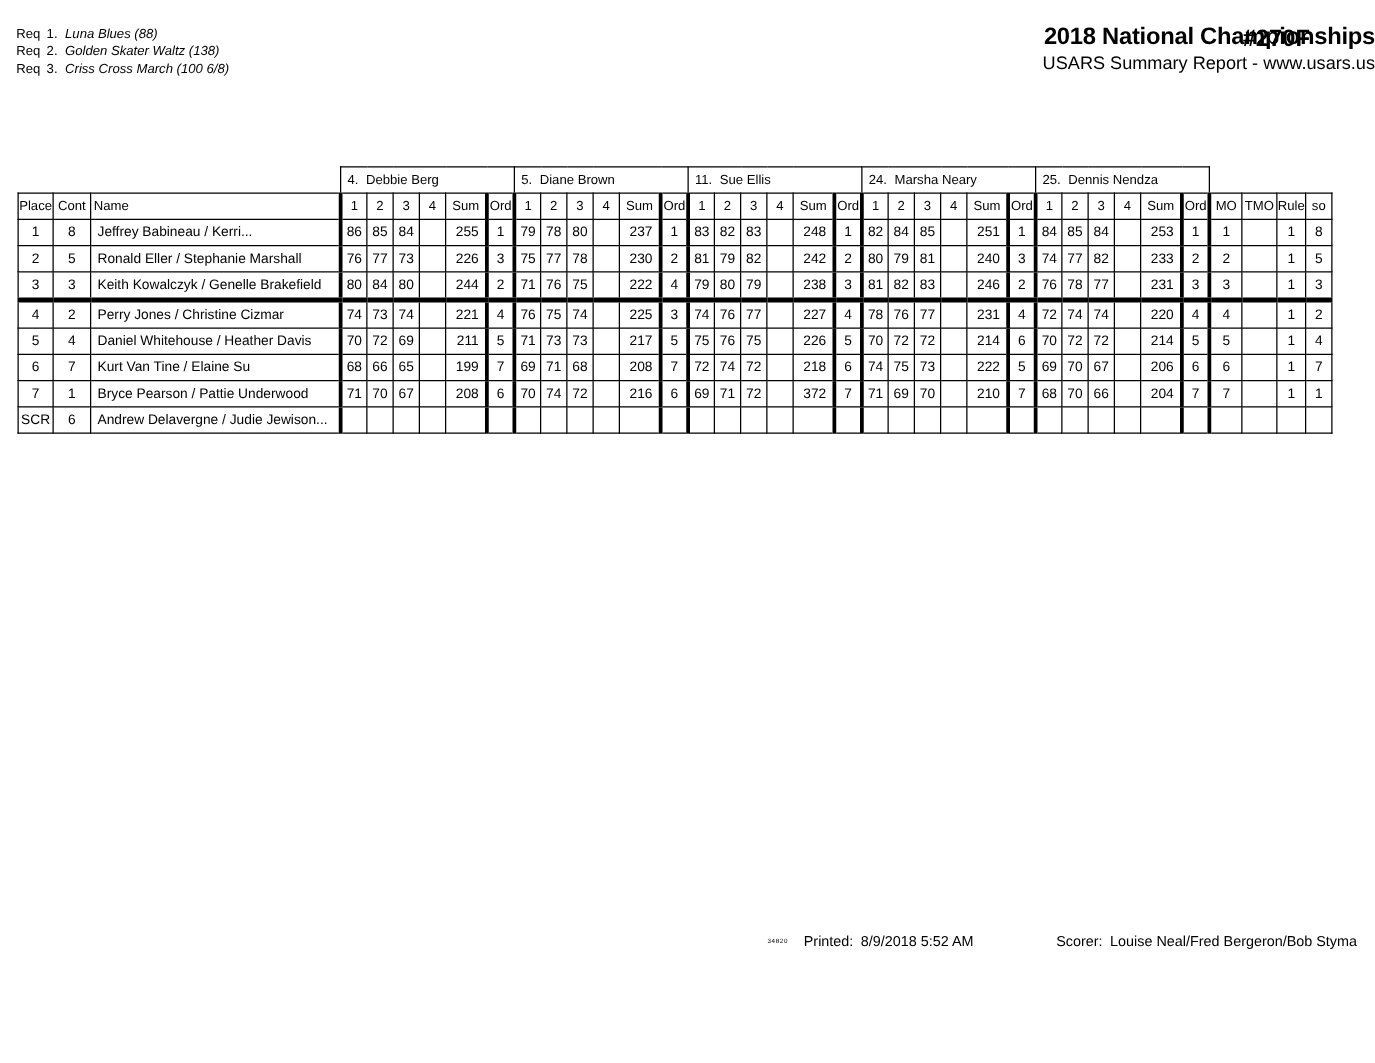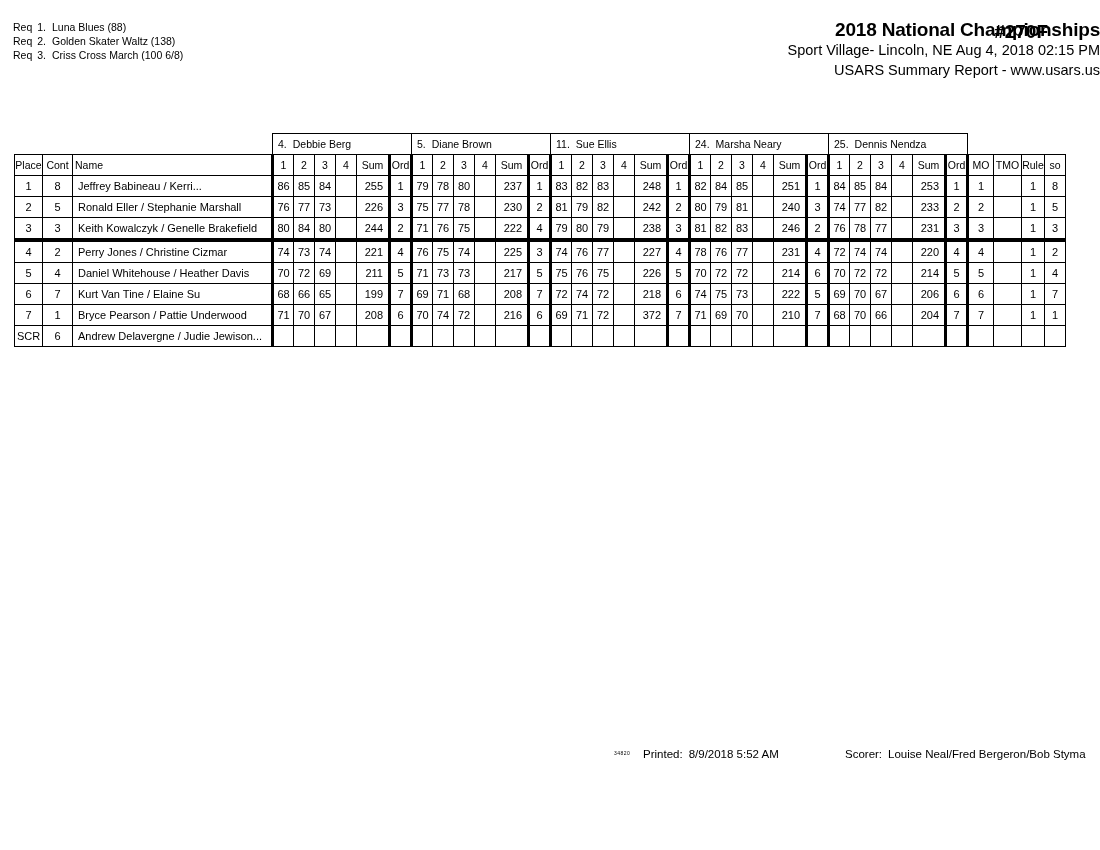--- a/index.html
+++ b/index.html
@@ -21,21 +21,21 @@
     position: absolute;
     left: 13px;
     top: 20px;
     font-size: 10.5px;
     line-height: 14px;
     white-space: nowrap;
   }
   #reqs .req-line { display: block; }
   #reqs .req-lbl { display: inline-block; }
   #reqs .req-num { display: inline-block; margin-left: 5px; }
-  #reqs .req-txt { display: inline-block; margin-left: 6px; }
+  #reqs .req-txt { display: inline-block; margin-left: 6px; font-style: italic; }
 
   
   #titleblock {
     position: absolute;
     left: 0;
     right: 0;
     top: 18px;
     text-align: right;
   }
   #titleblock .t1 {
@@ -170,21 +170,20 @@
 <body>
 
 <div id="reqs">
     <span class="req-line"><span class="req-lbl">Req</span><span class="req-num">1.</span><span class="req-txt">Luna Blues (88)</span></span>
     <span class="req-line"><span class="req-lbl">Req</span><span class="req-num">2.</span><span class="req-txt">Golden Skater Waltz (138)</span></span>
     <span class="req-line"><span class="req-lbl">Req</span><span class="req-num">3.</span><span class="req-txt">Criss Cross March (100 6/8)</span></span>
   </div>
 
 <div id="titleblock">
   <div class="t1">2018 National Championships</div>
-  <div class="t2">Sport Village- Lincoln, NE  Aug 4, 2018  02:15 PM</div>
   <div class="t4">USARS Summary Report - www.usars.us</div>
 </div>
 
 <div id="eventnum">#270F</div>
 
 <table id="sheet">
   <colgroup>
     <col class="w-place">
       <col class="w-cont">
       <col class="w-name">

